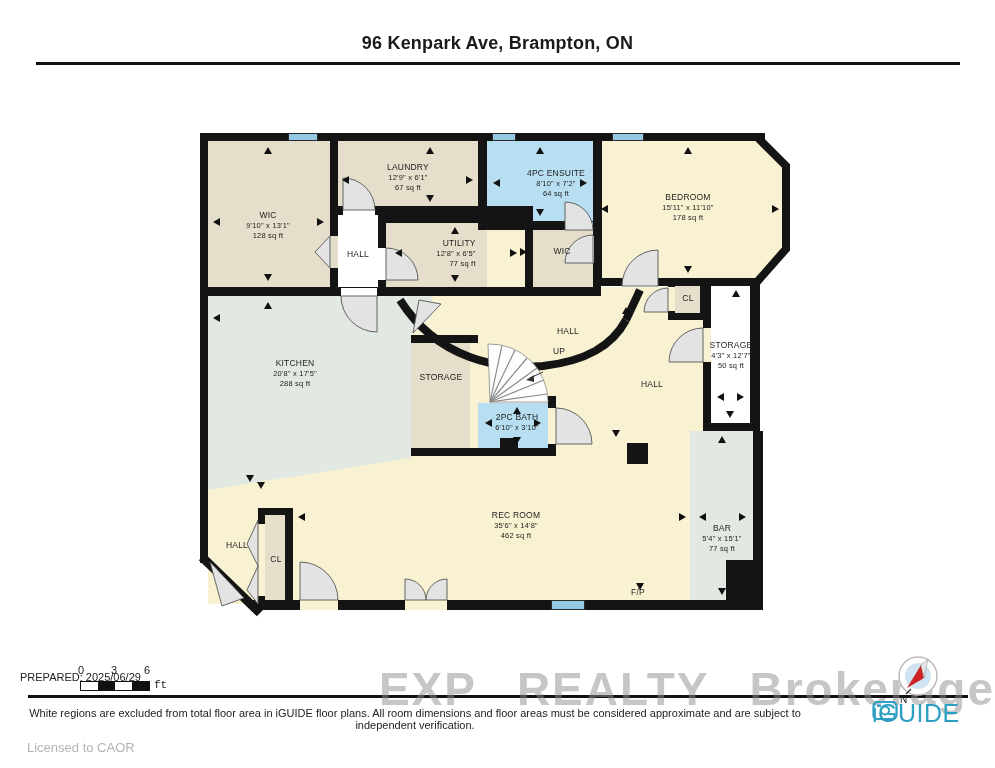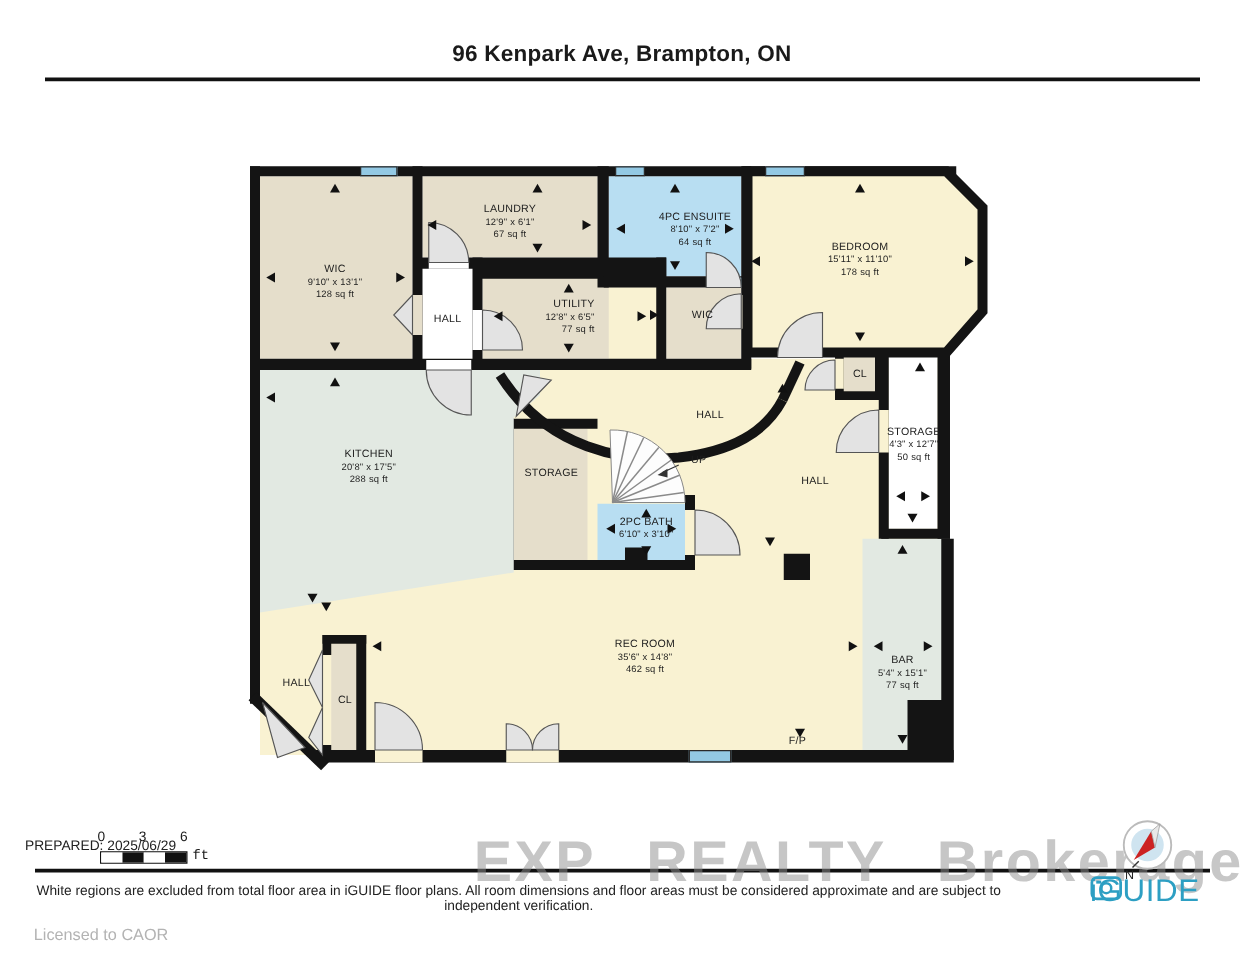--- a/index.html
+++ b/index.html
@@ -240,21 +240,21 @@
     <div class="nm">KITCHEN</div>
       <div class="dm">20'8" x 17'5"</div>
       <div class="ar">288 sq ft</div>
     </div>
   <div class="lbl" style="left:441px;top:378px;">
     <div class="nm">STORAGE</div>
     </div>
   <div class="lbl" style="left:568px;top:332px;">
     <div class="nm">HALL</div>
     </div>
-  <div class="lbl" style="left:559px;top:368px;">
+  <div class="lbl" style="left:559px;top:352px;">
     <div class="nm">UP</div>
     </div>
   <div class="lbl" style="left:652px;top:385px;">
     <div class="nm">HALL</div>
     </div>
   <div class="lbl" style="left:517px;top:422px;">
     <div class="nm">2PC BATH</div>
       <div class="dm">6'10" x 3'10"</div>
     </div>
   <div class="lbl" style="left:516px;top:525px;">

